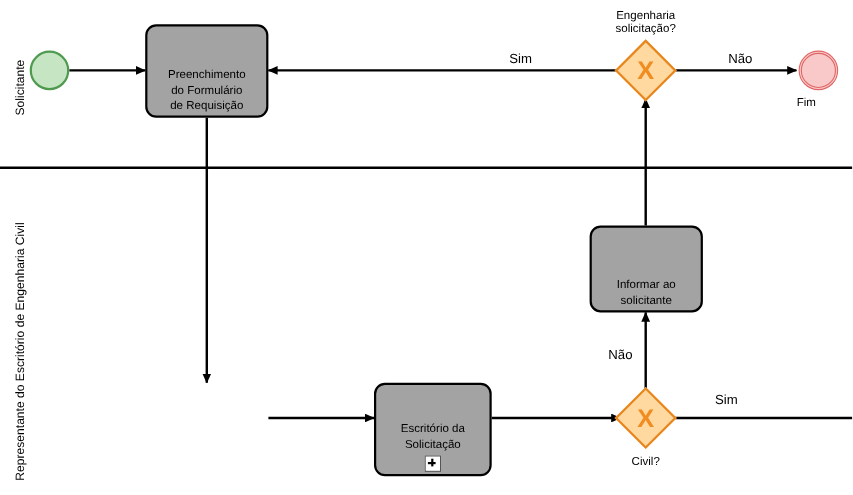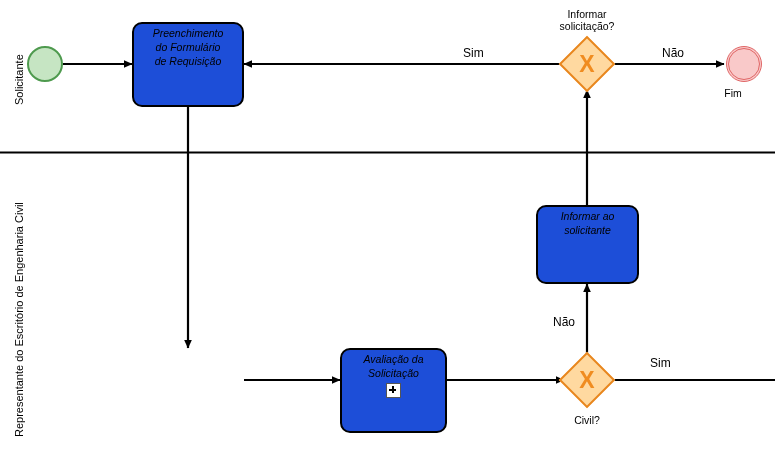--- a/index.html
+++ b/index.html
@@ -31,31 +31,30 @@
     transform-origin: 0 0;
     transform: rotate(-90deg);
   }
 
   
   .task {
     position: absolute;
     box-sizing: border-box;
     border: 2px solid #000000;
     border-radius: 10px;
-    background: #1d4ed8;
+    background: #a3a3a3;
     display: flex;
     flex-direction: column;
     align-items: center;
-    justify-content: flex-start;
+    justify-content: flex-end;
     text-align: center;
     color: #000000;
     font-size: 10.5px;
     line-height: 14px;
     padding: 2px 4px;
-    font-style: italic;
   }
   .task-label { white-space: pre-line; }
   .subproc-marker {
     margin-top: 3px;
     width: 13px;
     height: 13px;
     border: 1px solid #555555;
     background: #ffffff;
     position: relative;
   }
@@ -172,33 +171,33 @@
   <div class="event-caption" style="left:703px; top:87px; width:60px;">Fim</div>
 
   <div class="task" style="left:132px; top:22px; width:112px; height:85px;">
     <div class="task-label">Preenchimento
 do Formulário
 de Requisição</div>
   </div>
 
 
   <div class="task" style="left:340px; top:348px; width:107px; height:85px;">
-    <div class="task-label">Avaliação da
+    <div class="task-label">Escritório da
 Solicitação</div>
     <div class="subproc-marker"></div>
   </div>
 
   <div class="task" style="left:536px; top:205px; width:103px; height:79px;">
     <div class="task-label">Informar ao
 solicitante</div>
   </div>
 
   <div class="gateway" style="left:567px; top:44px;"></div>
   <div class="gateway-x" style="left:567px; top:44px;">X</div>
-  <div class="gateway-caption" style="left:532px; top:8px; width:110px;">Informar
+  <div class="gateway-caption" style="left:532px; top:8px; width:110px;">Engenharia
 solicitação?</div>
 
   <div class="gateway" style="left:567px; top:360px;"></div>
   <div class="gateway-x" style="left:567px; top:360px;">X</div>
   <div class="gateway-caption" style="left:532px; top:414px; width:110px;">Civil?</div>
 
   <div class="flow-label" style="left:463px; top:46px;">Sim</div>
 
   <div class="flow-label" style="left:662px; top:46px;">Não</div>
 

